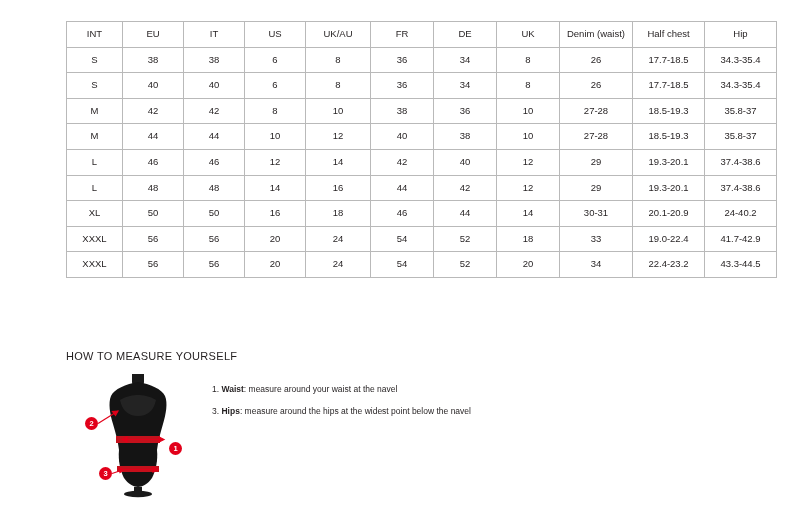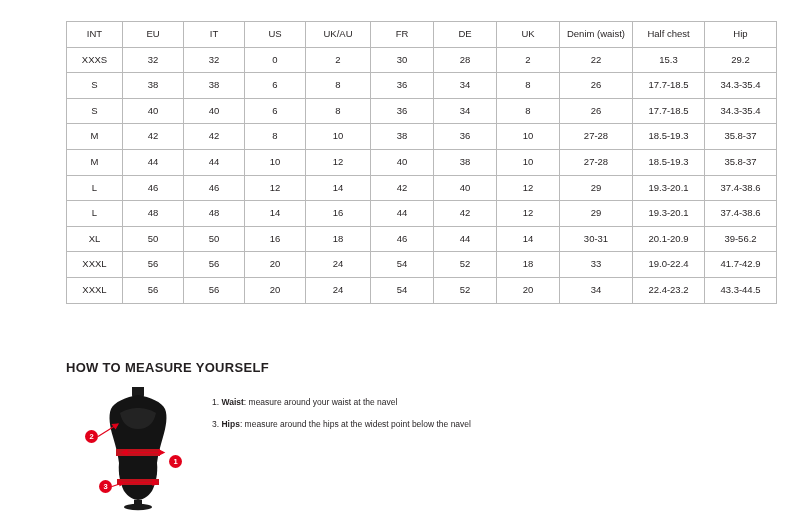--- a/index.html
+++ b/index.html
@@ -63,25 +63,25 @@
   col.c10 { width: 72px; }
 
   
   .measure-section {
     position: absolute;
     left: 66px;
     top: 350px;
     width: 666px;
   }
   .measure-title {
-    font-size: 13px;
-    font-weight: bold;
+    font-size: 11px;
+    font-weight: normal;
     letter-spacing: 0.3px;
     color: #231f20;
-    margin: 10px 0 8px 0;
+    margin: 0 0 8px 0;
   }
   .measure-body {
     position: relative;
     display: flex;
     align-items: flex-start;
   }
   .figure-box {
     position: relative;
     width: 110px;
     height: 130px;
@@ -155,33 +155,20 @@
           <th>FR</th>
           <th>DE</th>
           <th>UK</th>
           <th>Denim (waist)</th>
           <th>Half chest</th>
           <th>Hip</th>
         </tr>
       </thead>
       <tbody>
         <tr>
-          <td>XXXS</td>
-          <td>32</td>
-          <td>32</td>
-          <td>0</td>
-          <td>2</td>
-          <td>30</td>
-          <td>28</td>
-          <td>2</td>
-          <td>22</td>
-          <td>15.3</td>
-          <td>29.2</td>
-        </tr>
-        <tr>
           <td>S</td>
           <td>38</td>
           <td>38</td>
           <td>6</td>
           <td>8</td>
           <td>36</td>
           <td>34</td>
           <td>8</td>
           <td>26</td>
           <td>17.7-18.5</td>
@@ -256,21 +243,21 @@
           <td>XL</td>
           <td>50</td>
           <td>50</td>
           <td>16</td>
           <td>18</td>
           <td>46</td>
           <td>44</td>
           <td>14</td>
           <td>30-31</td>
           <td>20.1-20.9</td>
-          <td>39-56.2</td>
+          <td>24-40.2</td>
         </tr>
         <tr>
           <td>XXXL</td>
           <td>56</td>
           <td>56</td>
           <td>20</td>
           <td>24</td>
           <td>54</td>
           <td>52</td>
           <td>18</td>

